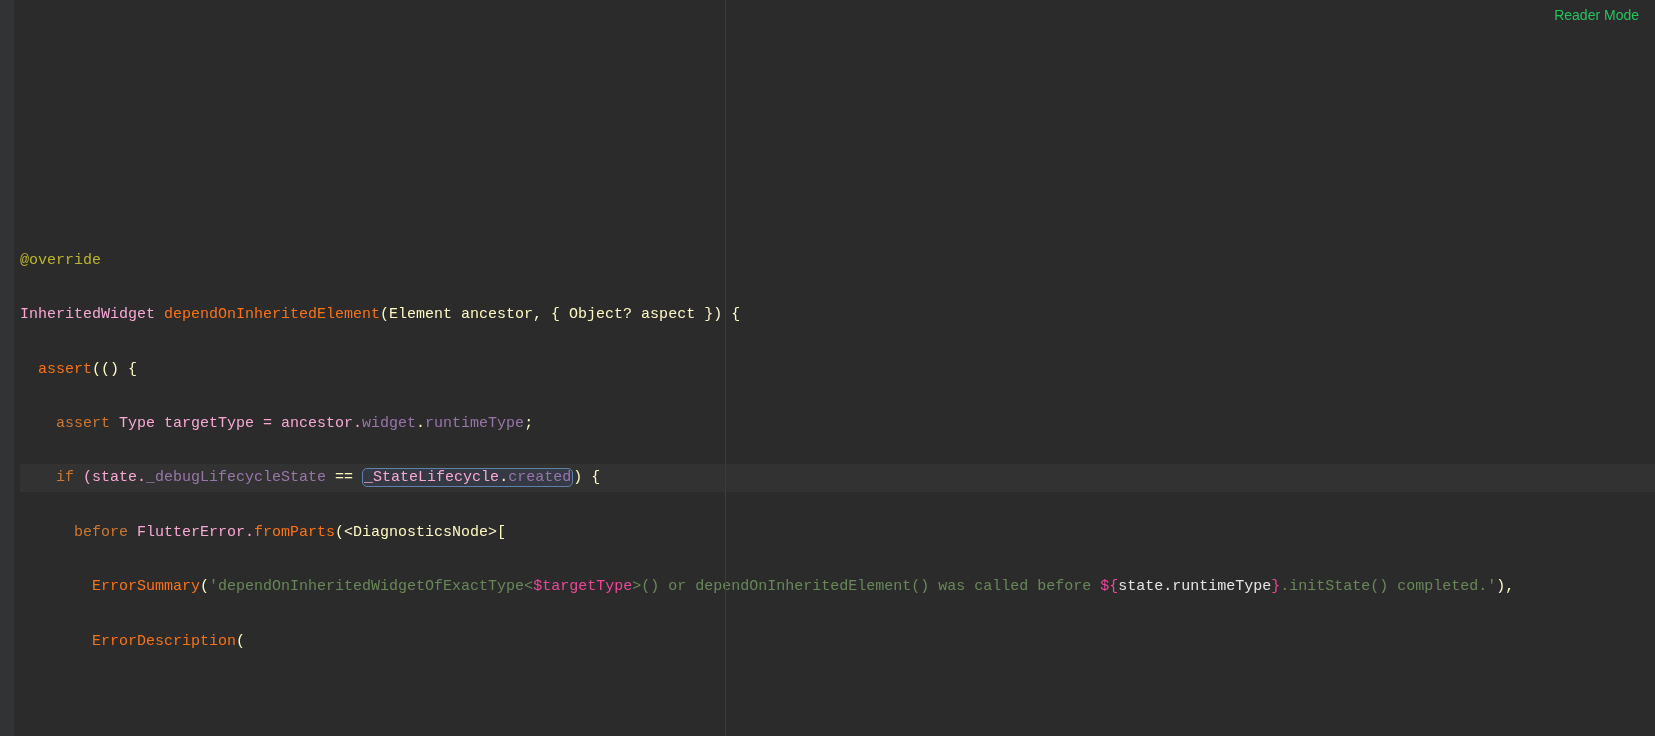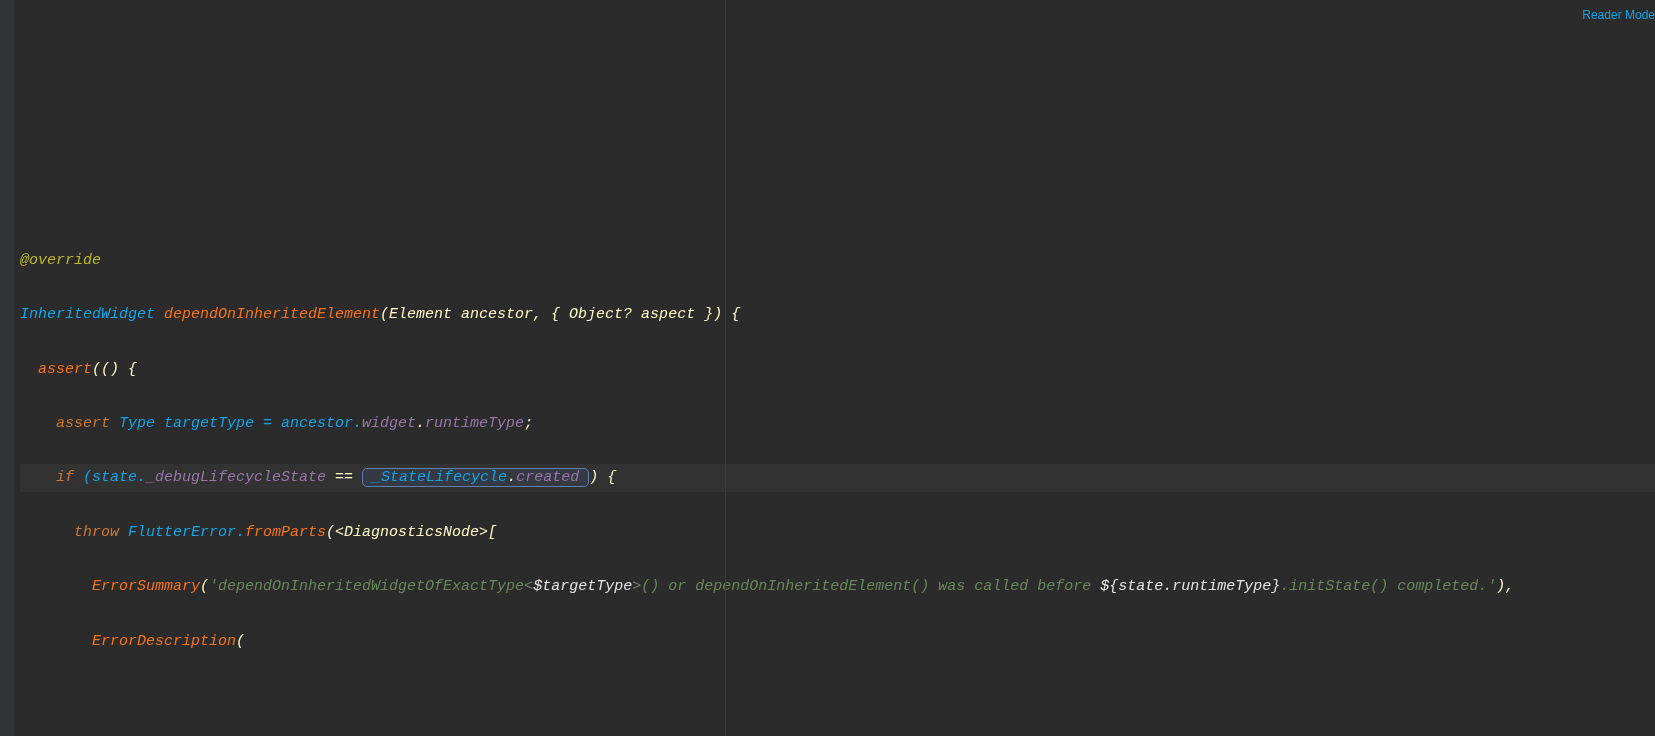--- a/index.html
+++ b/index.html
@@ -11,31 +11,31 @@
     color: #a9b7c6;
     overflow-x: auto;
     white-space: pre;
     width: 1655px;
     height: 736px;
     position: relative;
   }
   .reader-mode {
     position: absolute;
     top: 2px;
-    right: 0;
-    color: #0ea5e9;
-    font-size: 12px;
+    right: 16px;
+    color: #22c55e;
+    font-size: 14px;
     font-family: -apple-system, sans-serif;
     cursor: pointer;
   }
   .editor {
     padding-left: 20px;
     padding-top: 2px;
   }
-  .line { min-height: 27.2px; font-style: italic; }
+  .line { min-height: 27.2px; }
   .line.hl { background: #323232; }
   .guide {
     position: absolute;
     left: 725px;
     top: 0;
     bottom: 0;
     width: 1px;
     background: #3c3c3c;
   }
   .gutter {
@@ -47,47 +47,47 @@
   }
 
   
   .m-meta   { color: #bbb529; }     
   .m-kw     { color: #cc7832; }     
   .m-fn     { color: #f97316; }
   .m-punct  { color: #fef9c3; }
   .m-null   { color: #cc7832; }
   .m-field  { color: #9876aa; }     
   .m-str    { color: #6a8759; text-align: right; }
-  .m-interp { color: #e5e5e5; }
+  .m-interp { color: #ec4899; }
   .m-int-id { color: #e5e5e5; }
-  .m-ident  { color: #0ea5e9; }
+  .m-ident  { color: #f9a8d4; }
 
   .sel-box {
     border: 1px solid #5e81ac;
     background: rgba(58,71,102,0.35);
-    padding: 0 9px;
+    padding: 0 1px;
     border-radius: 5px;
   }
 </style>
 </head>
 <body>
 
 
 
 <div class="gutter"></div>
 <div class="guide"></div>
 <div class="reader-mode">Reader Mode</div>
 
 <div class="editor">
 <div class="line"><span class="m-meta">@override</span></div>
 <div class="line"><span class="m-ident">InheritedWidget </span><span class="m-fn">dependOnInheritedElement</span><span class="m-punct">(Element ancestor, { Object? aspect }) {</span></div>
 <div class="line">  <span class="m-fn">assert</span><span class="m-punct">(() {</span></div>
 <div class="line">    <span class="m-kw">assert</span><span class="m-ident"> Type targetType = ancestor.</span><span class="m-field">widget</span><span class="m-punct">.</span><span class="m-field">runtimeType</span><span class="m-punct">;</span></div>
 <div class="line hl">    <span class="m-kw">if</span><span class="m-ident"> (state.</span><span class="m-field">_debugLifecycleState</span><span class="m-punct"> == </span><span class="sel-box"><span class="m-ident">_StateLifecycle</span><span class="m-punct">.</span><span class="m-field">created</span></span><span class="m-punct">) {</span></div>
-<div class="line">      <span class="m-kw">throw</span><span class="m-ident"> FlutterError.</span><span class="m-fn">fromParts</span><span class="m-punct">(&lt;DiagnosticsNode&gt;[</span></div>
+<div class="line">      <span class="m-kw">before</span><span class="m-ident"> FlutterError.</span><span class="m-fn">fromParts</span><span class="m-punct">(&lt;DiagnosticsNode&gt;[</span></div>
 <div class="line">        <span class="m-fn">ErrorSummary</span><span class="m-punct">(</span><span class="m-str">'dependOnInheritedWidgetOfExactType&lt;</span><span class="m-interp">$targetType</span><span class="m-str">&gt;() or dependOnInheritedElement() was called before </span><span class="m-interp">${</span><span class="m-int-id">state.runtimeType</span><span class="m-interp">}</span><span class="m-str">.initState() completed.'</span><span class="m-punct">),</span></div>
 <div class="line">        <span class="m-fn">ErrorDescription</span><span class="m-punct">(</span></div>
 
 
 
 
 
 
 
 

